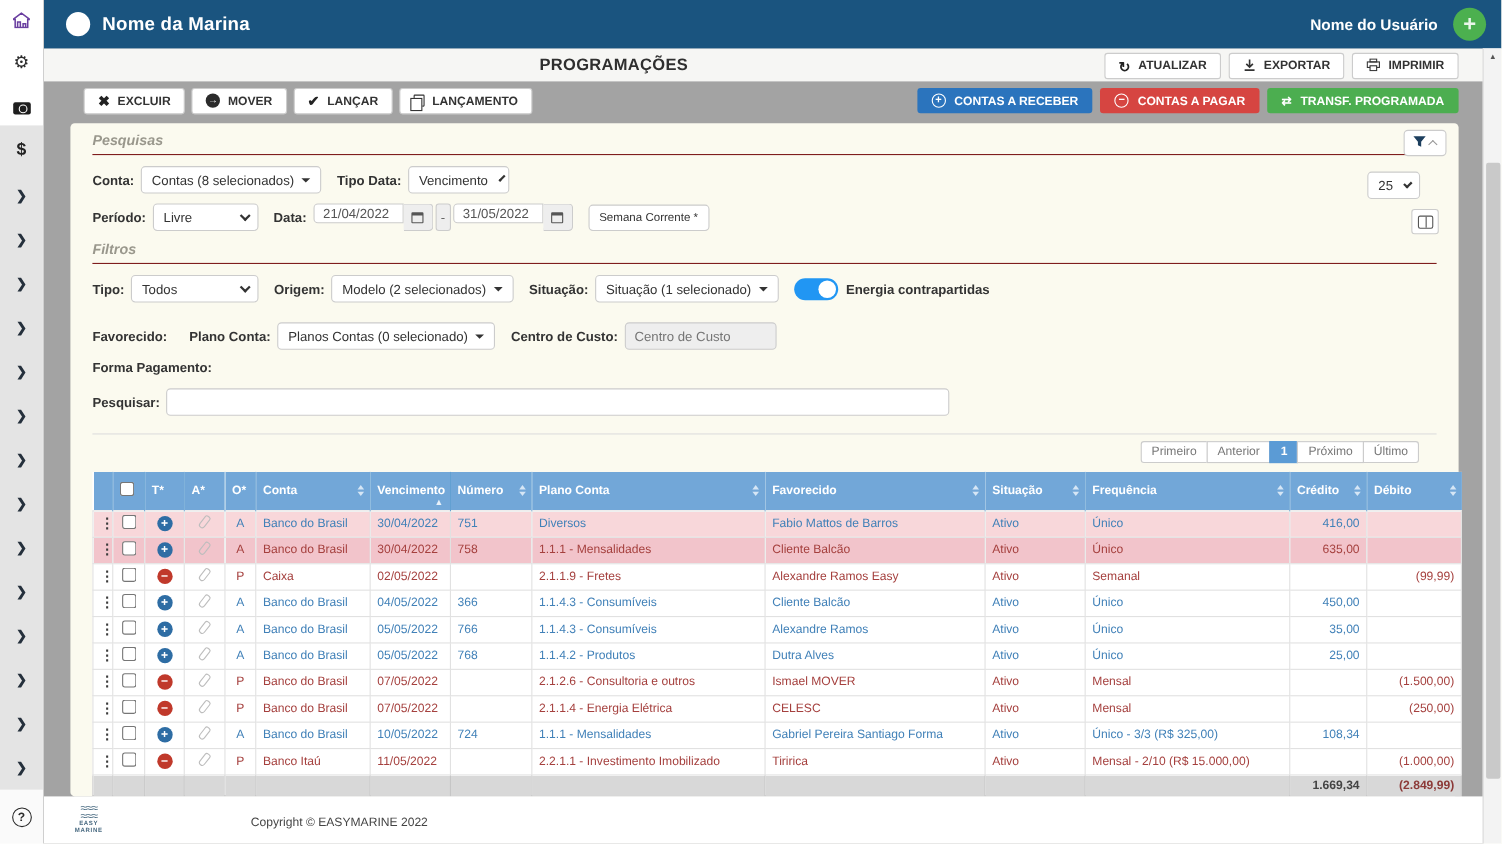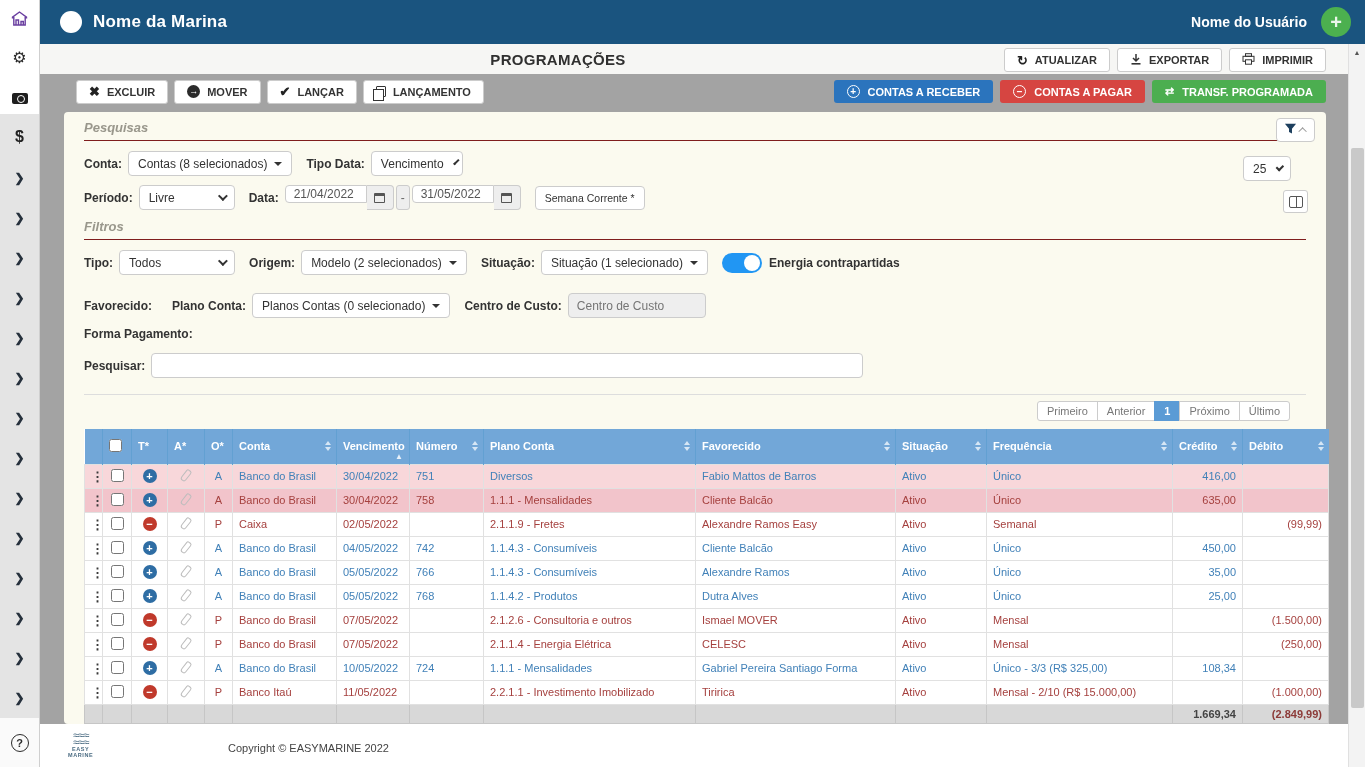--- a/index.html
+++ b/index.html
@@ -457,21 +457,21 @@
             <td class="fld td-num">(99,99)</td>
           </tr>
           <tr class="row bg-white tone-blue">
             <td class="c-center"><span class="kebab">⋮</span></td>
             <td class="c-center"><input type="checkbox" style=""></td>
             <td class="c-center"><span class="tcircle credit">+</span></td>
             <td class="c-center"><span class="clip"></span></td>
             <td class="fld c-center">A</td>
             <td class="fld">Banco do Brasil</td>
             <td class="fld">04/05/2022</td>
-            <td class="fld">742</td>
+            <td class="fld">366</td>
             <td class="fld">1.1.4.3 - Consumíveis</td>
             <td class="fld">Cliente Balcão</td>
             <td class="fld">Ativo</td>
             <td class="fld">Único</td>
             <td class="fld td-num">450,00</td>
             <td class="fld td-num"></td>
           </tr>
           <tr class="row bg-white tone-blue">
             <td class="c-center"><span class="kebab">⋮</span></td>
             <td class="c-center"><input type="checkbox" style=""></td>

